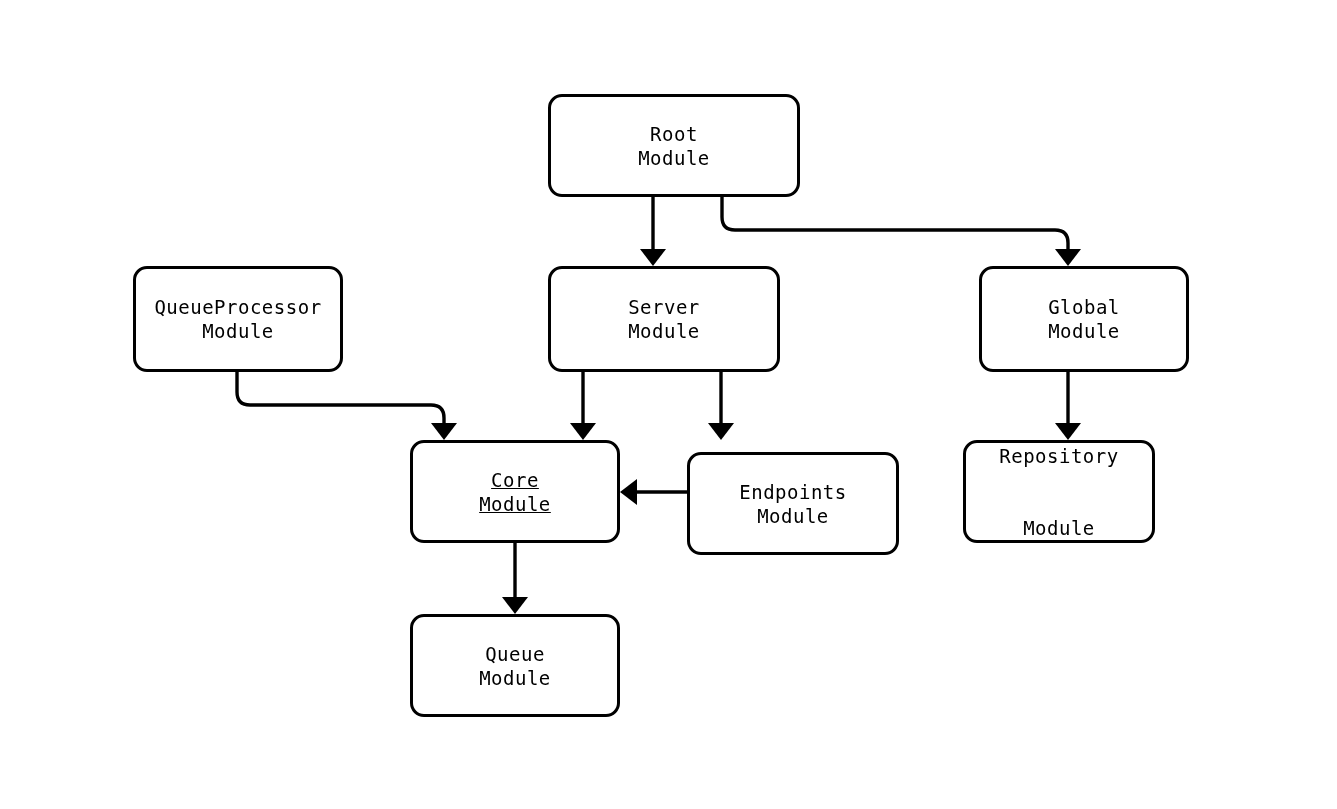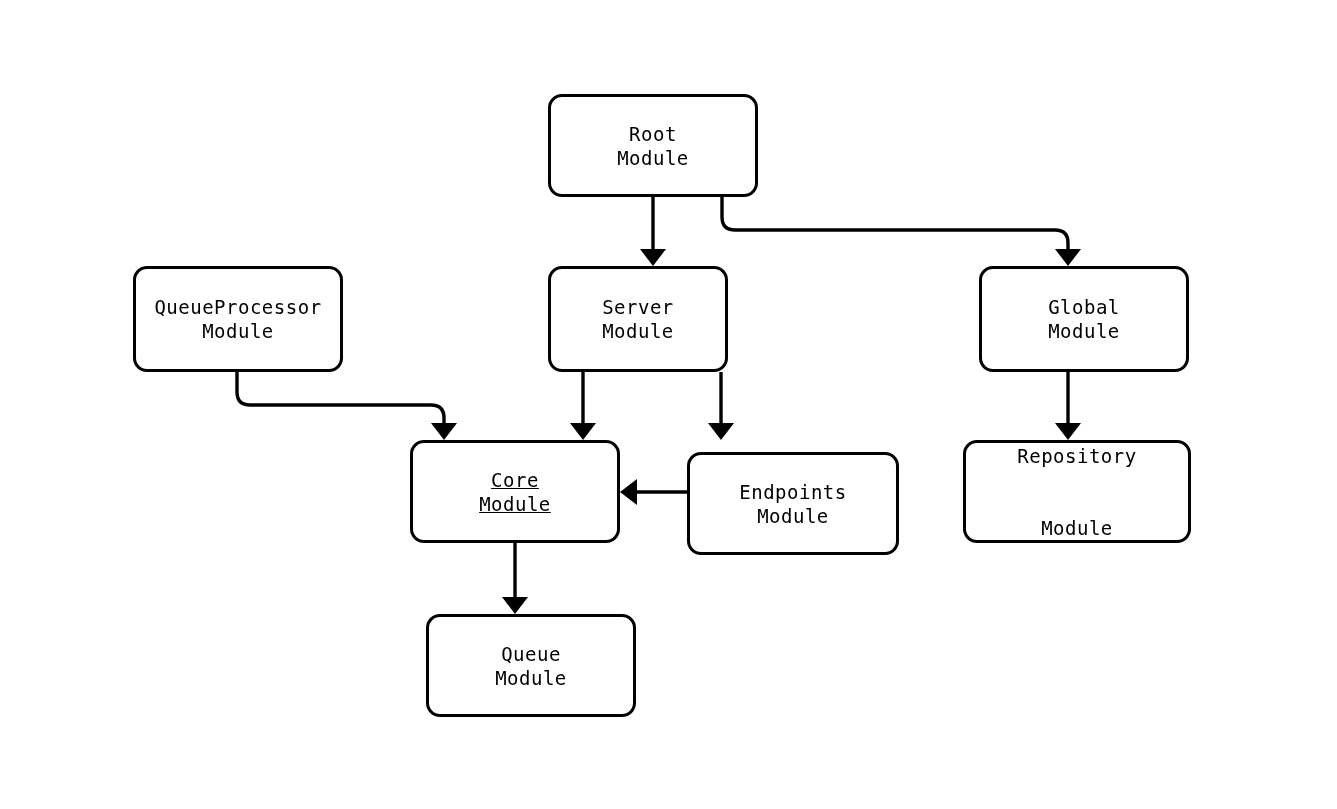--- a/index.html
+++ b/index.html
@@ -82,53 +82,53 @@
       <g>
         <path d="M 1068 372 L 1068 426" fill="none" stroke="#000000" stroke-width="3.4" stroke-linecap="butt"></path>
         <polygon points="1055,423 1081,423 1068,440" fill="#000000"></polygon>
       </g>
       <g>
         <path d="M 515 543 L 515 600" fill="none" stroke="#000000" stroke-width="3.4" stroke-linecap="butt"></path>
         <polygon points="502,597 528,597 515,614" fill="#000000"></polygon>
       </g>
     </svg>
 
-  <div class="node" style="left: 548px; top: 94px; width: 210px; height: 103px;">
+  <div class="node" style="left: 548px; top: 94px; width: 252px; height: 103px;">
     <div class="node-line">Root</div>
     <div class="node-line">Module</div>
   </div>
 
   <div class="node" style="left: 133px; top: 266px; width: 210px; height: 106px;">
     <div class="node-line">QueueProcessor</div>
     <div class="node-line">Module</div>
   </div>
 
-  <div class="node" style="left: 548px; top: 266px; width: 180px; height: 106px;">
+  <div class="node" style="left: 548px; top: 266px; width: 232px; height: 106px;">
     <div class="node-line">Server</div>
     <div class="node-line">Module</div>
   </div>
 
   <div class="node" style="left: 963px; top: 266px; width: 210px; height: 106px; margin-left: 16px;">
     <div class="node-line">Global</div>
     <div class="node-line">Module</div>
   </div>
 
   <div class="node" style="left: 410px; top: 440px; width: 210px; height: 103px; text-decoration: underline;">
     <div class="node-line">Core</div>
     <div class="node-line">Module</div>
   </div>
 
   <div class="node" style="left: 687px; top: 452px; width: 212px; height: 103px; align-items: center;">
     <div class="node-line">Endpoints</div>
     <div class="node-line">Module</div>
   </div>
 
-  <div class="node" style="left: 963px; top: 440px; width: 228px; height: 103px; gap: 48px;">
+  <div class="node" style="left: 963px; top: 440px; width: 192px; height: 103px; gap: 48px;">
     <div class="node-line">Repository</div>
     <div class="node-line">Module</div>
   </div>
 
-  <div class="node" style="left: 426px; top: 614px; width: 210px; height: 103px;">
+  <div class="node" style="left: 410px; top: 614px; width: 210px; height: 103px;">
     <div class="node-line">Queue</div>
     <div class="node-line">Module</div>
   </div>
 
 </div>
 
 </body></html>

